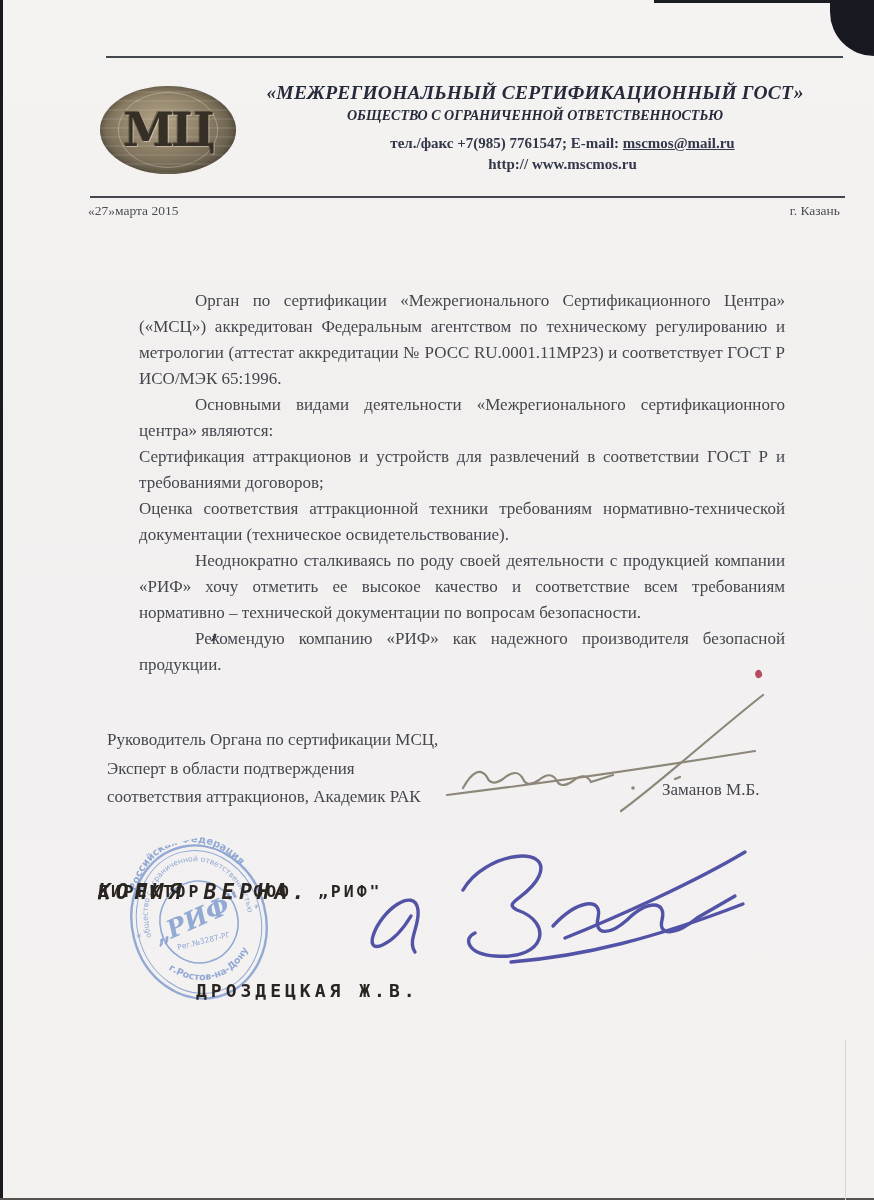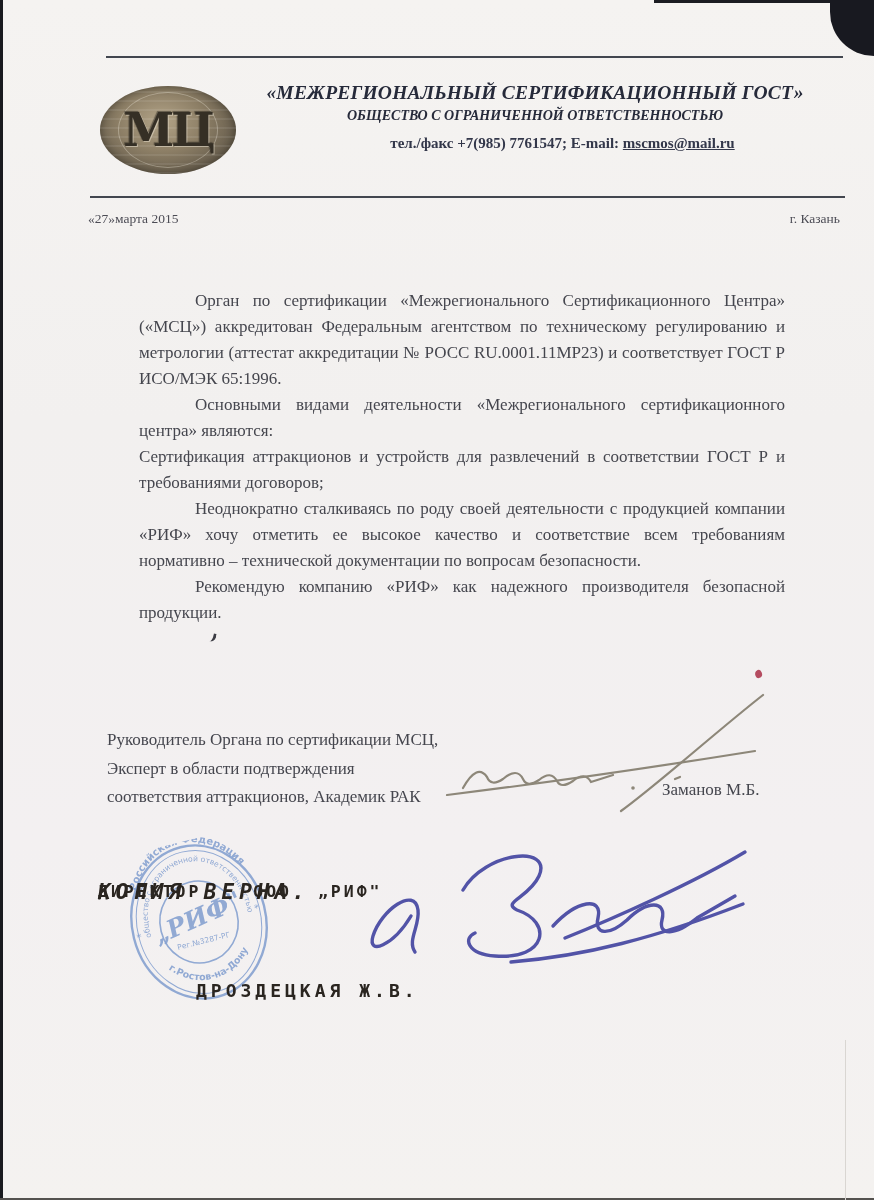--- a/index.html
+++ b/index.html
@@ -28,21 +28,21 @@
   .logo-text{font-family:"DejaVu Serif", serif;font-weight:bold;font-size:46px;letter-spacing:-3px;
         color:#352f25;text-shadow:1px 1px 0 rgba(235,228,210,.5), -1px -1px 1px rgba(0,0,0,.4);z-index:1;}
 
   .head-titles{position:absolute;left:240px;top:82px;width:590px;text-align:center;color:#262a3a;}
   .org-title{font-size:19.5px;font-weight:bold;font-style:italic;letter-spacing:.2px;}
   .org-subtitle{font-size:14px;font-weight:bold;font-style:italic;margin-top:4px;}
   .head-contacts{position:absolute;left:290px;top:133px;width:545px;text-align:center;color:#33374a;
         font-size:15px;font-weight:bold;line-height:21px;}
   .email{text-decoration:underline;}
 
-  .dateline{position:absolute;left:88px;top:203px;width:752px;font-size:13.5px;color:#4c4c55;margin-top:8px;}
+  .dateline{position:absolute;left:88px;top:203px;width:752px;font-size:13.5px;color:#4c4c55;}
   .dateline .city{position:absolute;right:0;top:0;}
 
   .body-text{position:absolute;left:139px;top:288px;width:646px;font-size:17px;line-height:26px;
         color:#45464e;text-align:justify;}
   .body-text p{margin:0;}
   .p0{margin-bottom:6px;}
   .indent{text-indent:56px;}
   .gap1{margin-top:4px;}
   .gap2{margin-top:10px;}
 
@@ -82,33 +82,35 @@
     <span class="logo-text">МЦ</span>
   </div>
 
   <div class="head-titles">
     <div class="org-title">«МЕЖРЕГИОНАЛЬНЫЙ СЕРТИФИКАЦИОННЫЙ ГОСТ»</div>
     <div class="org-subtitle">ОБЩЕСТВО С ОГРАНИЧЕННОЙ ОТВЕТСТВЕННОСТЬЮ</div>
   </div>
 
   <div class="head-contacts">
     <div><span>тел./факс +7(985) 7761547; E-mail: </span><span class="email">mscmos@mail.ru</span></div>
+    <div>http:// www.mscmos.ru</div>
   </div>
 
   <div class="rule rule-mid"></div>
 
   <div class="dateline">
     <span class="date">«27»марта 2015</span>
     <span class="city">г. Казань</span>
   </div>
 
   <div class="body-text">
     <p class="indent p0">Орган по сертификации «Межрегионального Сертификационного Центра» («МСЦ») аккредитован Федеральным агентством по техническому регулированию и метрологии (аттестат аккредитации № РОСС RU.0001.11МР23) и соответствует ГОСТ Р ИСО/МЭК 65:1996.</p>
     <p class="indent">Основными видами деятельности «Межрегионального сертификационного центра» являются:</p>
     <p>Сертификация аттракционов и устройств для развлечений в соответствии ГОСТ Р  и требованиями договоров;</p>
+    <p>Оценка соответствия аттракционной техники требованиям нормативно-технической документации (техническое освидетельствование).</p>
     <p class="indent gap1">Неоднократно сталкиваясь по роду своей деятельности с продукцией компании «РИФ» хочу отметить ее высокое качество и соответствие всем требованиям нормативно – технической документации по вопросам безопасности.</p>
     <p class="indent gap2">Рекомендую компанию «РИФ» как надежного производителя безопасной продукции.</p>
   </div>
 
   <div class="artifact-comma"></div>
   <div class="artifact-red"></div>
 
   <div class="sig-block">
     <div>Руководитель Органа по сертификации МСЦ,</div>
     <div>Эксперт в области подтверждения</div>

